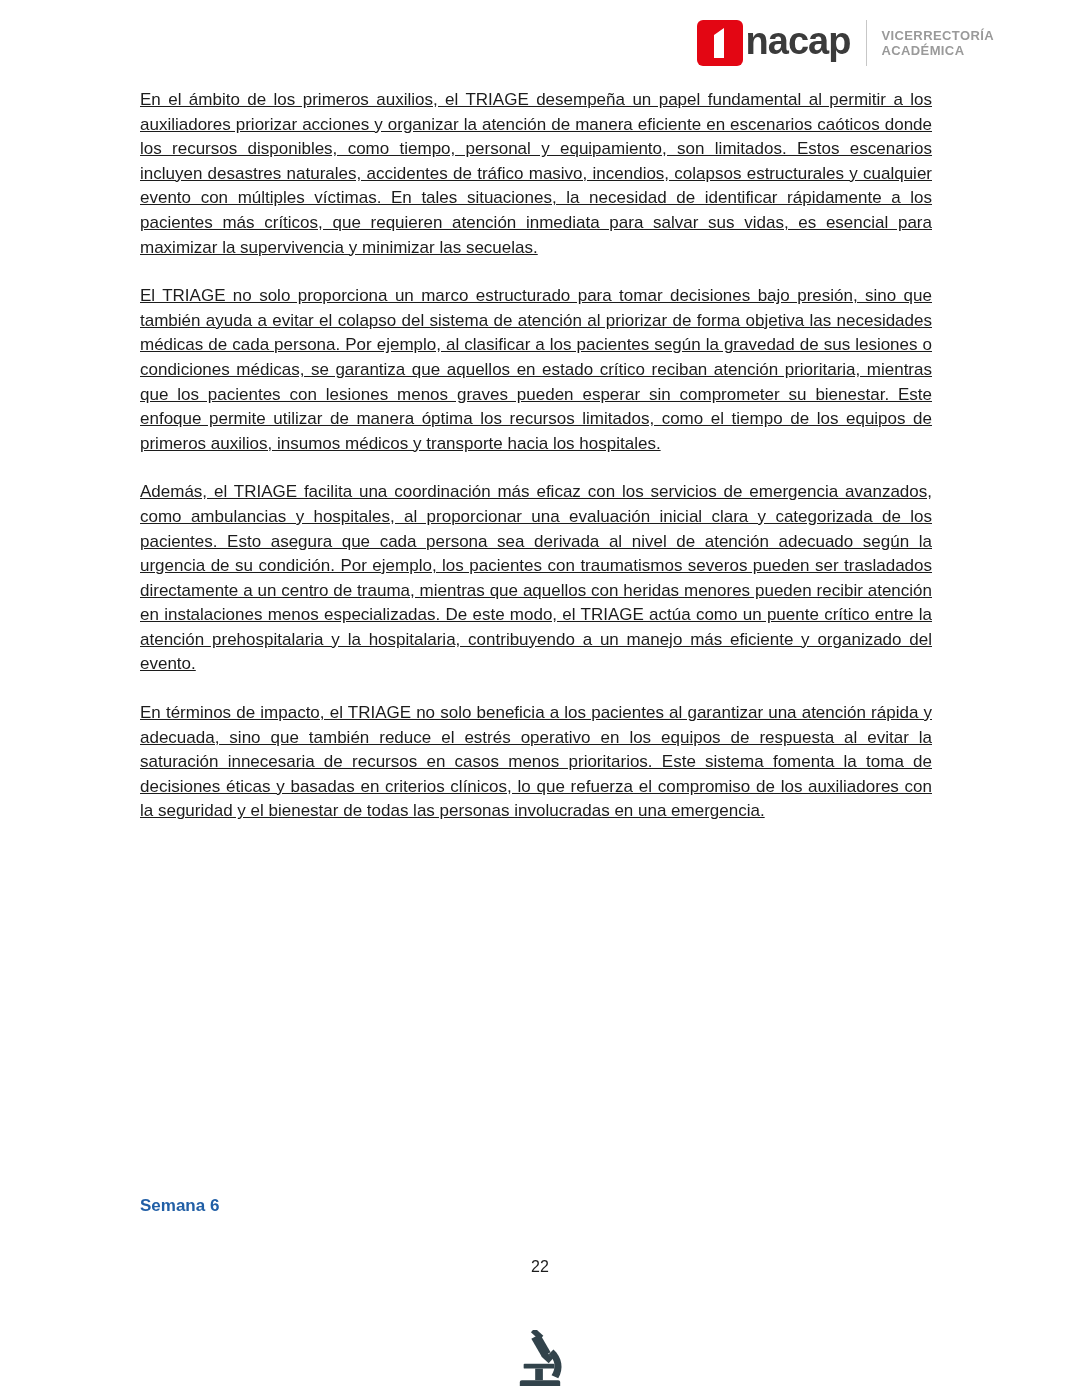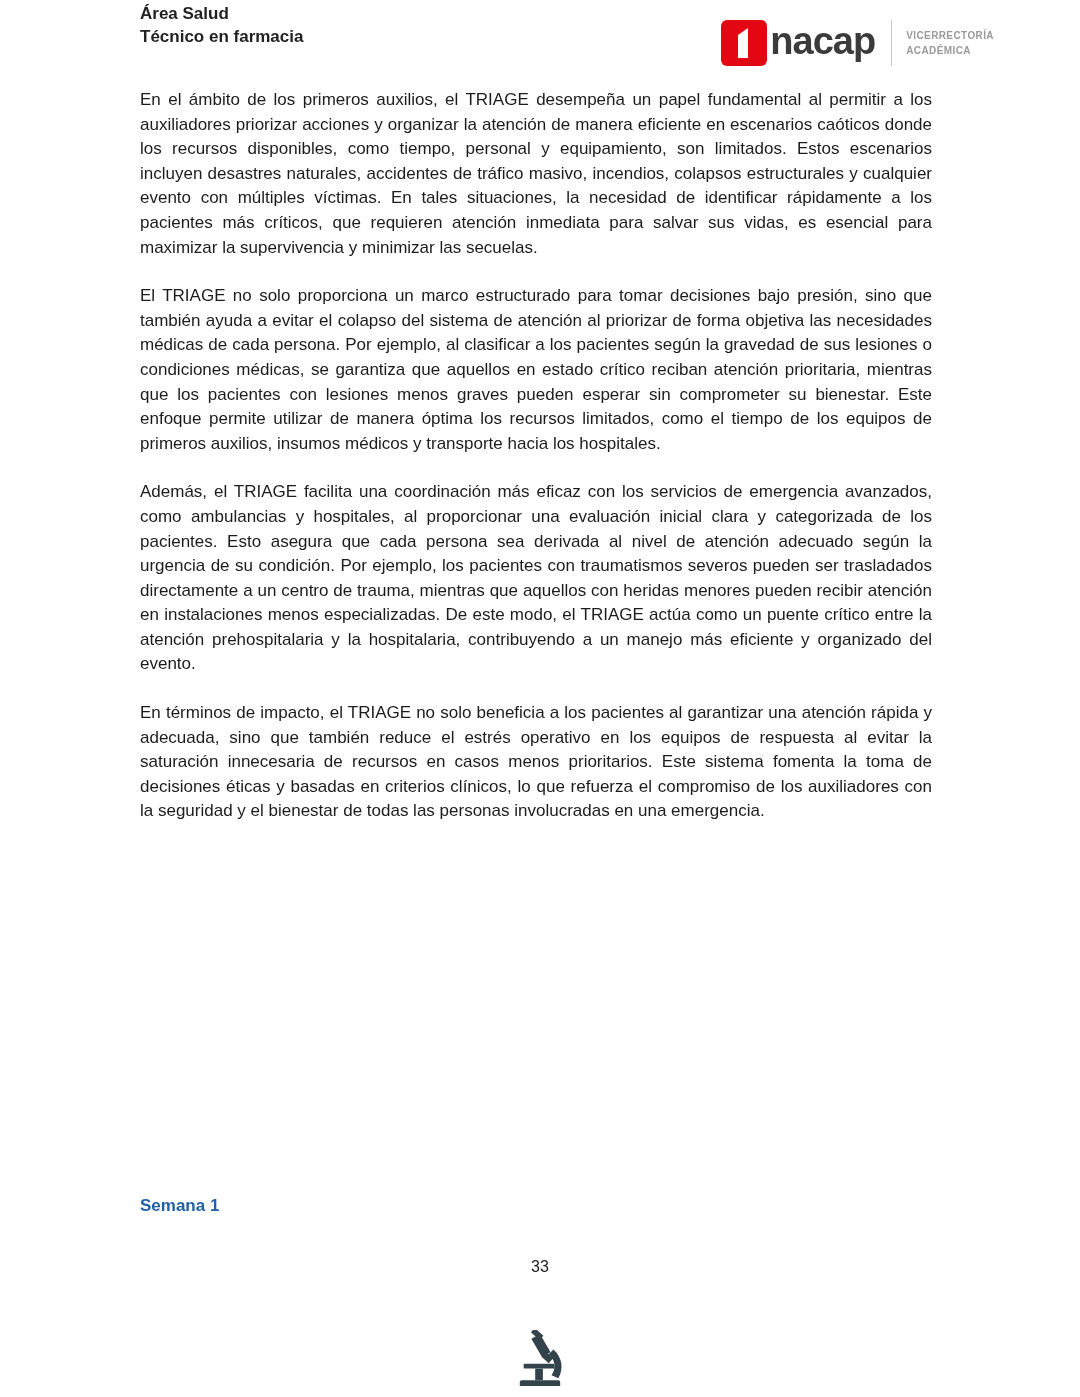--- a/index.html
+++ b/index.html
@@ -45,39 +45,39 @@
   }
   .logo-divider {
     width: 1px;
     height: 46px;
     background: #c7c7c7;
     margin: 0 14px 0 16px;
   }
   .logo-subtitle {
     display: flex;
     flex-direction: column;
-    font-size: 10px;
+    font-size: 13px;
     line-height: 15px;
     color: #9a9a9a;
     letter-spacing: 0.4px;
     font-weight: 600;
   }
 
   
   .body-text {
     position: absolute;
     left: 140px;
     top: 88px;
     width: 792px;
     font-size: 17px;
     line-height: 24.6px;
     text-align: justify;
     color: #1c1c1c;
   }
-  .body-text p { margin: 0 0 24px 0; }
+  .body-text p { margin: 0 0 24px 0; text-decoration: underline; }
 
   
   .week-label {
     position: absolute;
     left: 140px;
     top: 1196px;
     font-size: 17px;
     font-weight: 700;
     color: #215fa6;
   }
@@ -106,24 +106,20 @@
     width: 100%;
     display: flex;
     justify-content: center;
   }
 </style>
 </head>
 <body>
 
 <div class="page">
 
-  <div class="area-block">
-    <div>Área Salud</div>
-    <div>Técnico en farmacia</div>
-  </div>
 
   <div class="logo-block">
     <span class="logo-mark">
       <svg width="46" height="46" viewBox="0 0 46 46" aria-hidden="true">
         <rect width="46" height="46" rx="6" fill="#E30613"></rect>
         <polygon points="17,15 27,8 27,38 17,38" fill="#ffffff"></polygon>
       </svg>
     </span>
     <span class="logo-text">nacap</span>
     <span class="logo-divider"></span>
@@ -133,22 +129,22 @@
     </span>
   </div>
 
   <div class="body-text">
     <p>En el ámbito de los primeros auxilios, el TRIAGE desempeña un papel fundamental al permitir a los auxiliadores priorizar acciones y organizar la atención de manera eficiente en escenarios caóticos donde los recursos disponibles, como tiempo, personal y equipamiento, son limitados. Estos escenarios incluyen desastres naturales, accidentes de tráfico masivo, incendios, colapsos estructurales y cualquier evento con múltiples víctimas. En tales situaciones, la necesidad de identificar rápidamente a los pacientes más críticos, que requieren atención inmediata para salvar sus vidas, es esencial para maximizar la supervivencia y minimizar las secuelas.</p>
     <p>El TRIAGE no solo proporciona un marco estructurado para tomar decisiones bajo presión, sino que también ayuda a evitar el colapso del sistema de atención al priorizar de forma objetiva las necesidades médicas de cada persona. Por ejemplo, al clasificar a los pacientes según la gravedad de sus lesiones o condiciones médicas, se garantiza que aquellos en estado crítico reciban atención prioritaria, mientras que los pacientes con lesiones menos graves pueden esperar sin comprometer su bienestar. Este enfoque permite utilizar de manera óptima los recursos limitados, como el tiempo de los equipos de primeros auxilios, insumos médicos y transporte hacia los hospitales.</p>
     <p>Además, el TRIAGE facilita una coordinación más eficaz con los servicios de emergencia avanzados, como ambulancias y hospitales, al proporcionar una evaluación inicial clara y categorizada de los pacientes. Esto asegura que cada persona sea derivada al nivel de atención adecuado según la urgencia de su condición. Por ejemplo, los pacientes con traumatismos severos pueden ser trasladados directamente a un centro de trauma, mientras que aquellos con heridas menores pueden recibir atención en instalaciones menos especializadas. De este modo, el TRIAGE actúa como un puente crítico entre la atención prehospitalaria y la hospitalaria, contribuyendo a un manejo más eficiente y organizado del evento.</p>
     <p>En términos de impacto, el TRIAGE no solo beneficia a los pacientes al garantizar una atención rápida y adecuada, sino que también reduce el estrés operativo en los equipos de respuesta al evitar la saturación innecesaria de recursos en casos menos prioritarios. Este sistema fomenta la toma de decisiones éticas y basadas en criterios clínicos, lo que refuerza el compromiso de los auxiliadores con la seguridad y el bienestar de todas las personas involucradas en una emergencia.</p>
   </div>
 
-  <div class="week-label">Semana 1</div>
-  <div class="page-number">33</div>
+  <div class="week-label">Semana 6</div>
+  <div class="page-number">22</div>
 
   <div class="micro-wrap">
     <span>
       <svg width="50" height="58" viewBox="0 0 52 60" aria-hidden="true">
         <g fill="#32434b">
           <rect x="17" y="1" width="12" height="6" transform="rotate(42 23 4)"></rect>
           <polygon points="17,9 26,4 37,23 28,28"></polygon>
           <rect x="29" y="25" width="10" height="7" transform="rotate(42 34 28)"></rect>
           <rect x="9" y="35" width="32" height="5" rx="1"></rect>
           <path d="M40 20 c9 8 11 20 5 30 l-7 -3 c5 -8 4 -16 -3 -22 z"></path>

